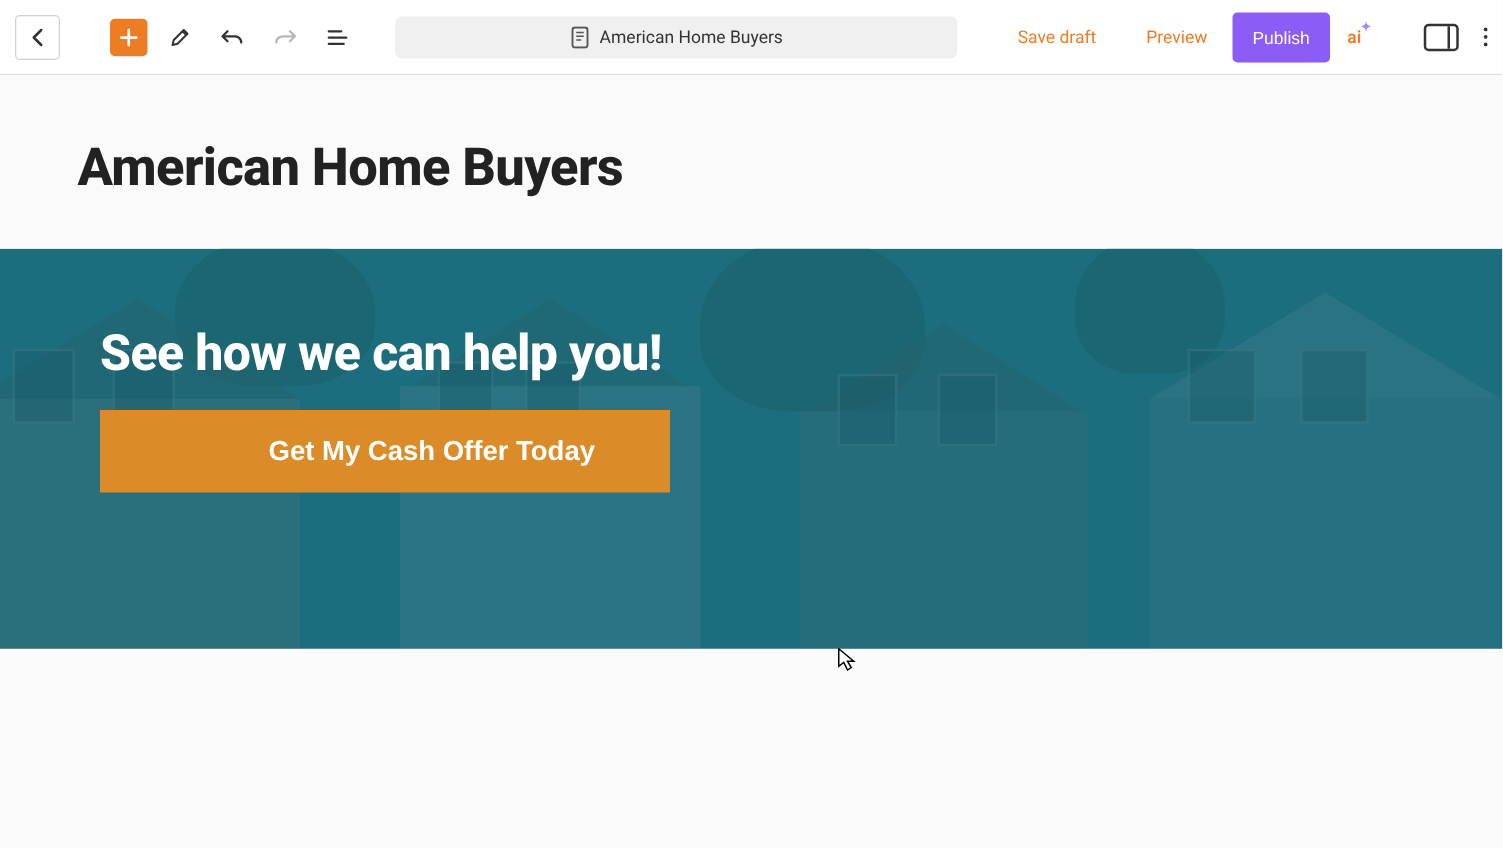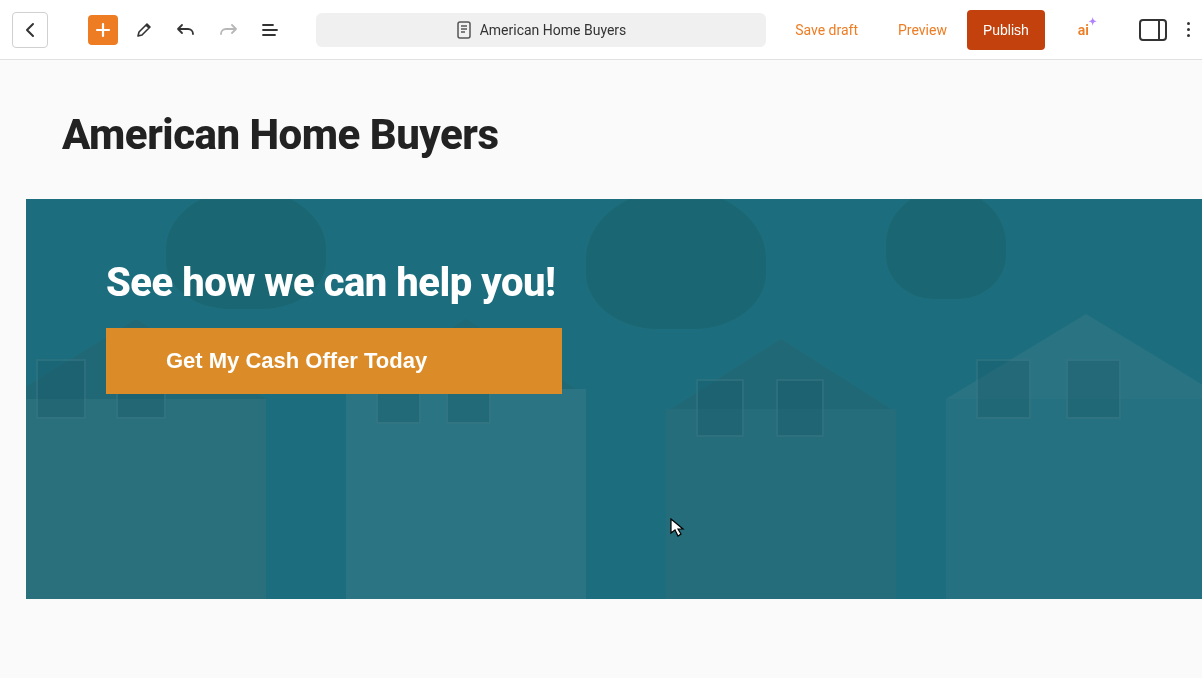--- a/index.html
+++ b/index.html
@@ -52,31 +52,31 @@
     justify-content: center;
     gap: 8px;
     color: #333;
     font-size: 14px;
     border: 1px solid transparent;
   }
   .toolbar-spacer { flex: 1; }
   .save-draft { color: #ee7c23; font-size: 14px; cursor: pointer; margin-right: 10px; }
   .preview { color: #ee7c23; font-size: 14px; cursor: pointer; margin-right: 10px; margin-left: 20px; }
   .publish-btn {
-    background: #c2410c;
+    background: #8b5cf6;
     color: #fff;
     border: none;
     border-radius: 4px;
     padding: 12px 16px;
     font-size: 14px;
     cursor: pointer;
     font-weight: 500;
   }
   .ai-icon {
-    margin-left: 23px;
+    margin-left: 4px;
     cursor: pointer;
     font-size: 14px;
     font-weight: 600;
     color: #ee7c23;
     position: relative;
     display: flex;
   }
   .ai-icon .spark {
     position: absolute;
     top: -6px; right: -8px;
@@ -119,23 +119,22 @@
     font-size: 42px;
     font-weight: 800;
     color: #222;
     padding: 50px 0 40px 62px;
     letter-spacing: -0.5px;
   }
 
   
   .hero {
     position: relative;
-    height: 400px;
+    height: 320px;
     overflow: hidden;
-    margin-left: 26px;
   }
   .hero-bg {
     position: absolute;
     inset: 0;
     background: #2a7a8a;
   }
   
   .house { position: absolute; bottom: 0; }
   .house .body { background: rgba(180,140,110,0.35); }
   .house .roof {
@@ -193,21 +192,21 @@
   .cta-btn {
     display: inline-block;
     background: #db8b27;
     color: #fff;
     font-size: 22px;
     font-weight: 600;
     padding: 20px 60px;
     border: none;
     cursor: pointer;
     min-width: 456px;
-    text-align: left;
+    text-align: right;
   }
 
   .cursor {
     position: absolute;
     left: 670px;
     top: 458px;
     z-index: 50;
     pointer-events: none;
   }
 

